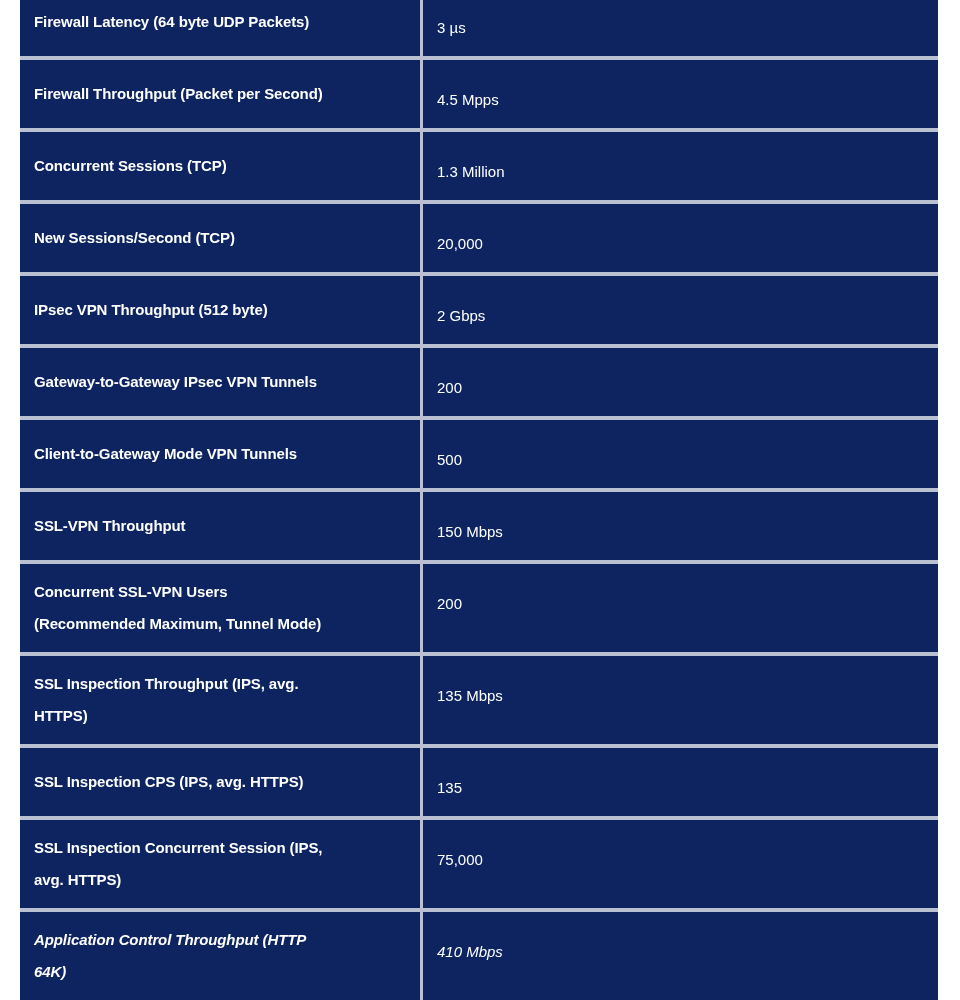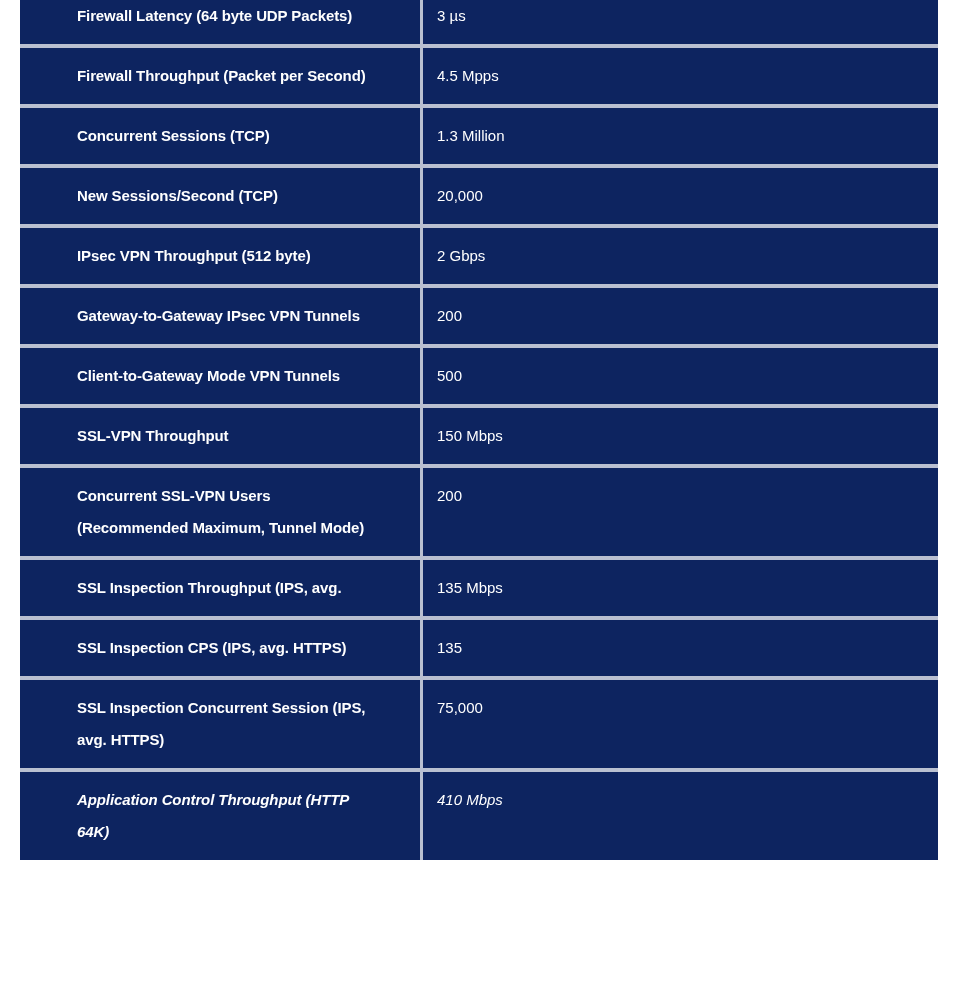--- a/index.html
+++ b/index.html
@@ -52,26 +52,25 @@
   }
   .cell-value {
     flex: 1 1 auto;
     font-weight: normal;
     font-size: 15px;
     line-height: 32px;
     justify-content: flex-start;
   }
   .cell-value .value-text {
     display: block;
-    margin-top: 0;
+    margin-top: 12px;
   }
   .label-line {
     display: block;
     white-space: nowrap;
-    margin-left: 43px;
   }
 </style>
 </head>
 <body>
 
 <div id="spec-table">
     <div class="spec-row">
       <div class="cell cell-label">
         <span class="label-line">Firewall Latency (64 byte UDP Packets)</span>
       </div>
@@ -140,20 +139,21 @@
         <span class="label-line">Concurrent SSL-VPN Users</span>
         <span class="label-line">(Recommended Maximum, Tunnel Mode)</span>
       </div>
       <div class="cell cell-value">
         <span class="value-text">200</span>
       </div>
     </div>
     <div class="spec-row">
       <div class="cell cell-label">
         <span class="label-line">SSL Inspection Throughput (IPS, avg.</span>
+        <span class="label-line">HTTPS)</span>
       </div>
       <div class="cell cell-value">
         <span class="value-text">135 Mbps</span>
       </div>
     </div>
     <div class="spec-row">
       <div class="cell cell-label">
         <span class="label-line">SSL Inspection CPS (IPS, avg. HTTPS)</span>
       </div>
       <div class="cell cell-value">

